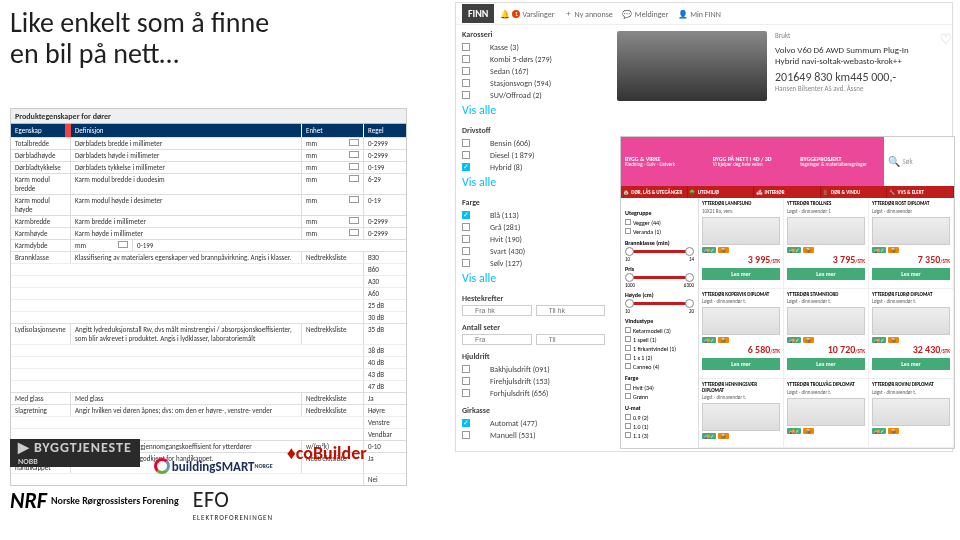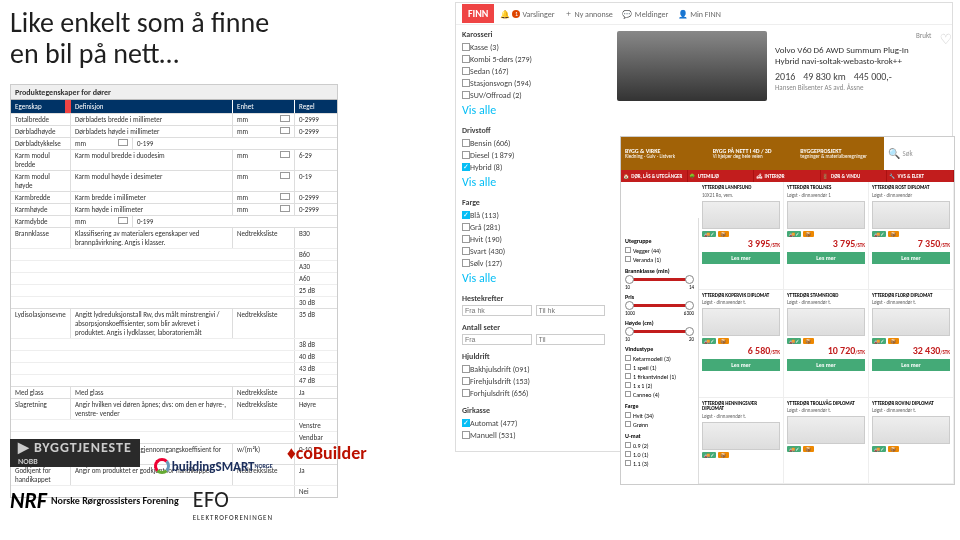--- a/index.html
+++ b/index.html
@@ -1,20 +1,20 @@
 <!DOCTYPE html>
 <html><head>
 <meta charset="utf-8">
 <style>
   * { box-sizing: border-box; margin: 0; padding: 0; }
   body { width: 960px; height: 540px; font-family: Calibri, Arial, sans-serif; background: #fff; position: relative; overflow: hidden; }
   .heading { font-size: 28px; font-weight: 400; color: #1f1f1f; padding: 8px 10px 0 10px; line-height: 1.1; }
 
   
-  .tbl-wrap { position: absolute; left: 10px; top: 84px; width: 328px; border: 1px solid #ccc; font-size: 7px; color: #333; }
+  .tbl-wrap { position: absolute; left: 10px; top: 108px; width: 397px; border: 1px solid #ccc; font-size: 7px; color: #333; }
   .tbl-title { background: #efefef; padding: 2px 4px; font-size: 8px; font-weight: 600; border-bottom: 1px solid #bbb; }
   .tbl-head { display: flex; background: #003366; color: #fff; font-size: 7px; }
   .tbl-head > div { padding: 2px 4px; }
   .c1 { width: 60px; border-right: 6px solid #ef4444; }
   .c2 { flex: 1; border-right: 1px solid #fff; }
   .c3 { width: 62px; border-right: 1px solid #fff; }
   .c4 { width: 42px; }
   .row { display: flex; border-top: 1px solid #ddd; }
   .row > div { padding: 1px 4px; }
   .r1 { width: 60px; border-right: 1px solid #ddd; }
@@ -34,58 +34,58 @@
   .lg-bsmart { color: #1a2d5b; font-size: 13px; margin-top: 27px; }
   .lg-bsmart .wheel { width: 16px; height: 16px; border-radius: 50%; border: 3px solid #e03; border-right-color: #69b; border-bottom-color: #6a3; display: inline-block; margin-right: 2px; }
   .lg-cobuilder { color: #b10; font-size: 18px; font-weight: 700; }
   .lg-efo { color: #222; font-size: 22px; font-weight: 300; letter-spacing: 0.5px; }
   .lg-efo .sub { font-size: 7px; letter-spacing: 1px; }
   .lg-nrf { color: #111; font-size: 10px; }
 
   
   .finn { position: absolute; left: 455px; top: 2px; width: 498px; background: #fff; border: 1px solid #ddd; font-size: 9px; color: #444; }
   .finn-top { display: flex; align-items: center; height: 22px; border-bottom: 1px solid #eee; }
-  .finn-logo { background: #ef4444; color: #fff; font-weight: 700; padding: 3px 6px; margin: 0 6px; font-size: 10px; }
+  .finn-logo { background: #404040; color: #fff; font-weight: 700; padding: 3px 6px; margin: 0 6px; font-size: 10px; }
   .finn-top .grow { flex: 1; font-size: 9px; color: #666; }
   .finn-nav { display: flex; gap: 10px; font-size: 8px; color: #666; }
   .finn-nav span { display: flex; align-items: center; gap: 2px; }
   .badge { background: #d40; color: #fff; border-radius: 50%; font-size: 6px; width: 8px; height: 8px; display: inline-flex; align-items: center; justify-content: center; }
   .finn-body { display: flex; }
   .filters { width: 155px; padding: 4px 6px; font-size: 8px; color: #444; }
   .filt-grp { margin-bottom: 6px; }
   .filt-grp h4 { font-size: 8px; font-weight: 600; margin-bottom: 2px; }
-  .chk { display: flex; align-items: center; gap: 0; padding: 1px 0; }
+  .chk { display: flex; align-items: center; gap: 20px; padding: 1px 0; }
   .box { width: 8px; height: 8px; border: 1px solid #999; background: #fff; flex-shrink: 0; }
   .box.on { background: #06bef5; border-color: #06bef5; position: relative; }
   .box.on::after { content: '✓'; color: #fff; font-size: 7px; position: absolute; top: -2px; left: 0; }
   .vis-alle { color: #06bef5; font-size: 12px; padding: 2px 0; }
   .range { display: flex; gap: 4px; }
-  .range input { width: 50%; font-size: 7px; padding: 1px 2px; border: 1px solid #ccc; }
+  .range input { width: 50%; font-size: 7px; padding: 1px 12px; border: 1px solid #ccc; }
   .result { flex: 1; padding: 6px 0 0 6px; }
   .car-row { display: flex; gap: 8px; }
   .car-img { width: 150px; height: 70px; background: linear-gradient(#888,#333); border-radius: 2px; }
   .car-info { flex: 1; font-size: 8px; }
-  .car-info .bruk { color: #888; font-size: 7px; text-align: right; }
+  .car-info .bruk { color: #888; font-size: 7px; text-align: left; }
   .car-info .title { font-size: 9px; color: #333; margin: 4px 0; }
-  .car-info .meta { display: flex; gap: 8px; font-size: 10px; }
+  .car-info .meta { display: flex; font-size: 12px; }
   .seller { font-size: 7px; color: #888; }
   .heart { color: #ccc; font-size: 14px; }
 
   
   .shop { position: absolute; left: 620px; top: 136px; width: 335px; background: #fff; border: 1px solid #ccc; font-size: 7px; }
   .shop-top { display: flex; }
-  .shop-top .vbox { flex: 1; background: #a16207; color: #fff; padding: 11px 4px; font-size: 6px; font-weight: 700; line-height: 1; text-align: left; }
+  .shop-top .vbox { flex: 1; background: #ec4899; color: #fff; padding: 19px 4px; font-size: 6px; font-weight: 700; line-height: 1; text-align: left; }
   .shop-top .vbox .s { font-size: 5px; font-weight: 400; display: block; }
   .shop-top .srch { width: 70px; background: #fff; display: flex; align-items: center; padding: 0 4px; }
   .shop-top .srch .mag { color: #c21d1d; font-size: 10px; }
   .shop-top .srch .txt { font-size: 7px; color: #999; margin-left: 2px; }
   .cats { display: flex; }
   .cats > div { flex: 1; background: #c21d1d; color: #fff; font-size: 5px; font-weight: 700; padding: 3px 2px; border-right: 1px solid #a11; display: flex; align-items: center; gap: 2px; }
   .shop-body { display: flex; }
-  .shop-filt { width: 78px; padding: 16px 4px; border-right: 1px solid #ddd; margin-top: 36px; }
+  .shop-filt { width: 78px; padding: 8px 4px; border-right: 1px solid #ddd; }
   .shop-filt h5 { font-size: 6px; font-weight: 700; margin: 3px 0 1px; }
   .shop-filt .chk2 { display: flex; gap: 2px; font-size: 6px; padding: 0.5px 0; }
   .shop-filt .boxs { width: 6px; height: 6px; border: 1px solid #999; }
   .slider { height: 3px; background: #c21d1d; margin: 3px 2px; border-radius: 2px; position: relative; }
   .slider::before, .slider::after { content: ''; position: absolute; width: 7px; height: 7px; background: #fff; border: 1px solid #888; border-radius: 50%; top: -3px; }
   .slider::before { left: -2px; } .slider::after { right: -2px; }
   .slabs { display: flex; justify-content: space-between; font-size: 5px; }
   .shop-grid { flex: 1; display: grid; grid-template-columns: repeat(3, 1fr); }
   .prod { border-right: 1px solid #eee; border-bottom: 1px solid #eee; padding: 3px; display: flex; flex-direction: column; }
   .prod .pname { font-size: 5px; font-weight: 700; line-height: 1.1; }
@@ -123,20 +123,21 @@
         <div class="r4">0-2999</div>
       </div>
       <div class="row">
      <div class="r1">Dørbladhøyde</div>
         <div class="r2">Dørbladets høyde i millimeter</div>
         <div class="r3">mm<span class="sel"></span></div>
         <div class="r4">0-2999</div>
       </div>
       <div class="row">
      <div class="r1">Dørbladtykkelse</div>
+        <div class="r2">Dørbladets tykkelse i millimeter</div>
         <div class="r3">mm<span class="sel"></span></div>
         <div class="r4">0-199</div>
       </div>
       <div class="row">
      <div class="r1">Karm modul bredde</div>
         <div class="r2">Karm modul bredde i duodesim</div>
         <div class="r3">mm<span class="sel"></span></div>
         <div class="r4">6-29</div>
       </div>
       <div class="row">

